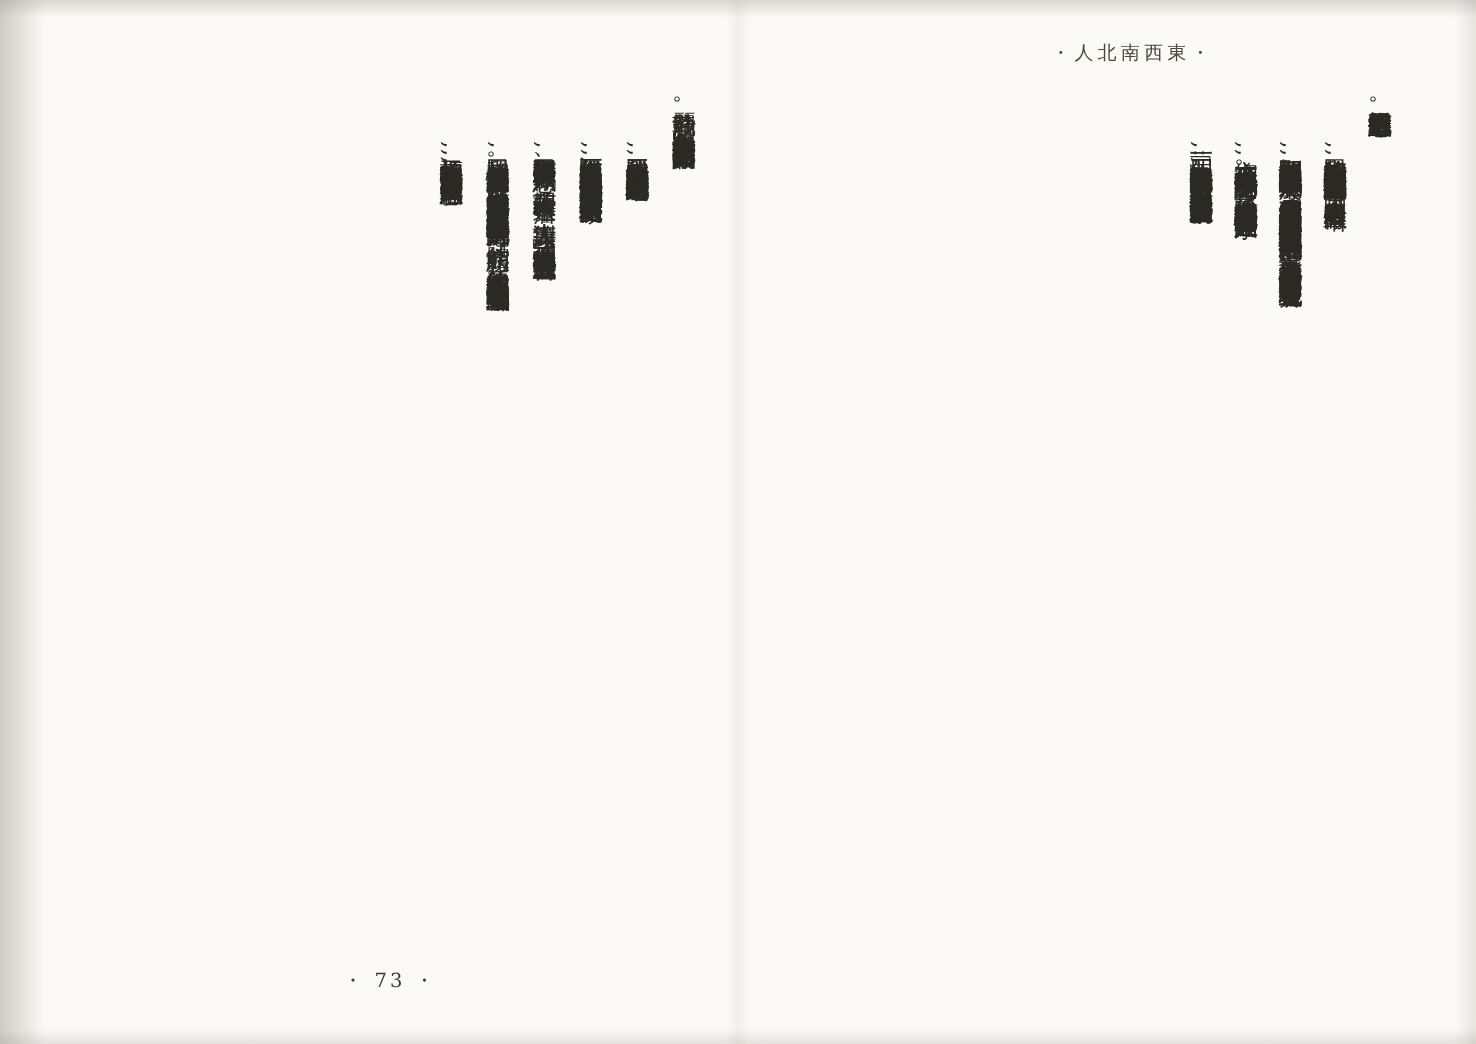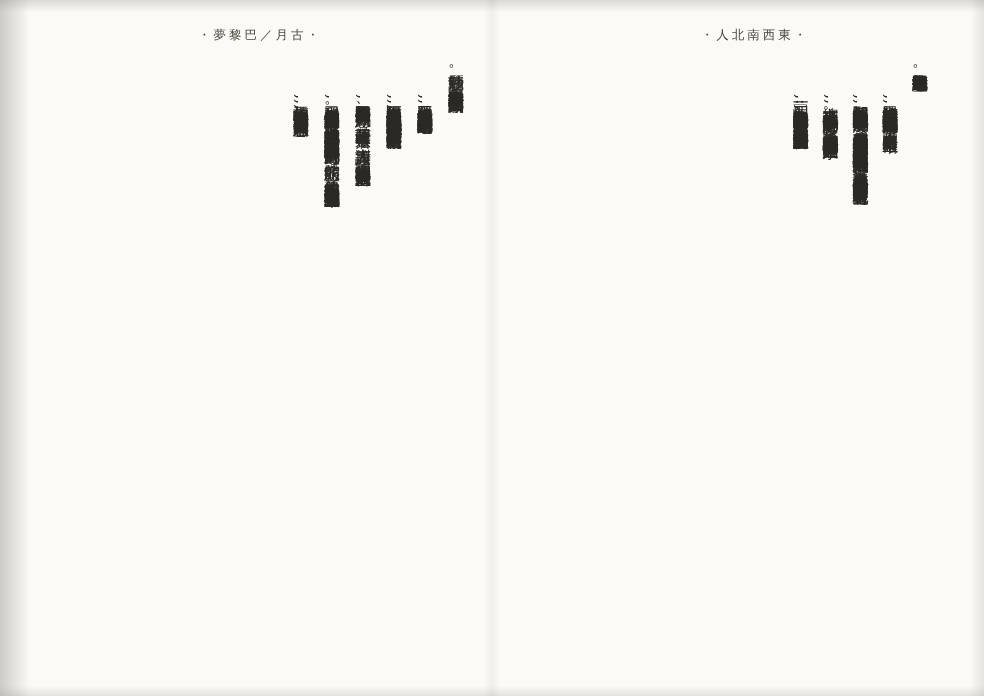--- a/index.html
+++ b/index.html
@@ -73,29 +73,29 @@
   }
   .page-left  .page-number { left:92px; width:336px; }
   .page-right .page-number { left:56px; width:360px; }
 </style>
 </head>
 <body>
 
 <div class="spread">
 
   <div class="page page-left">
-    <div class="running-head">・夢黎巴／月古・</div>
     <div class="text-body" id="left-body">
         <p class="para">替勒麗沙龍。為法文本「陶潛詩集」製作揷圖,該書的序文由伯・瓦烈熙撰寫。</p>
         <p class="para indent">三十年代的巴黎,是許多人夢寐遐思的花都,更是藝術家心目中的謁聖之地。</p>
         <p class="para indent">從有限的資料中,知道常玉大約是一九二〇年前後到了巴黎,當時的他是位風度翩翩的美少年,依他的自費赴法,衣著且能跟得上當時的時尚看來,家庭環境是相當不錯的。</p>
         <p class="para indent">那時巴黎有不少學藝術的中國人,如徐悲鴻、蔣碧薇夫婦,張道藩、謝壽康等人。常玉與他們時相往來,並成立一個畫會叫「天狗會」。</p>
         <p class="para indent">初居巴黎,常玉深被法國浪漫的異國情調迷惑。他愛上了古老的巴黎城街道,閒逸的露天咖啡座,結交志趣相投的朋友,最令他心折的是巴黎的女人;她們時髦的打扮、窈窕的體態、優美的曲線,走在路上飄揚如波浪的裙裾;或站或立都有一種令人銷魂的丰采。</p>
         <p class="para indent">年輕的常玉,深具波希米亞人浪子般落拓的氣質,有高度的審美觀,在那個思</p>
       </div>
+    <div class="page-number">・ 73 ・</div>
   </div>
 
   <div class="page page-right">
     <div class="running-head">・人北南西東・</div>
     <div class="text-body" id="right-body">
         <p class="para">迴的街衢顯得近乎窒息般地沉靜。</p>
         <p class="para indent">巴黎近郊的沙坑街,有幢由早期修道院改建的公寓,毗連的四間房子租給四戶比鄰而居將近三十年的畫家。房客之一是來自中國,叫做常玉。</p>
         <p class="para indent">就在那個沉悶的午後,鄰居發現常玉陳屍在他空寂雜亂的畫室,死於煤氣中毒。令鄰居們費疑猜的是:常玉到底是因為手傷未能用力將煤氣爐擦緊,或是存心自殺?雖然以後在他的抽屜裏還發現了一柄手槍,但卻找不到片紙隻字的遺言。若說他是不小心所致,又為什麼在炎熱的八月天,將門窗關得那麼緊,衣著整齊地坐在椅子上?</p>
         <p class="para indent">總之,常玉的死亦如他的生,都是一團解不開的謎。雖然他的生命終止了,他遺留下來的藝術創作卻是不朽的,是一種永恆的開始。</p>
         <p class="para indent">一九三四年,法國出版的「當代藝術家」生平字典裏記着:常玉,中國畫家,一九〇〇年十月十四日生於四川,曾以中國水墨所作的速寫及油畫展於秋季沙龍及</p>

